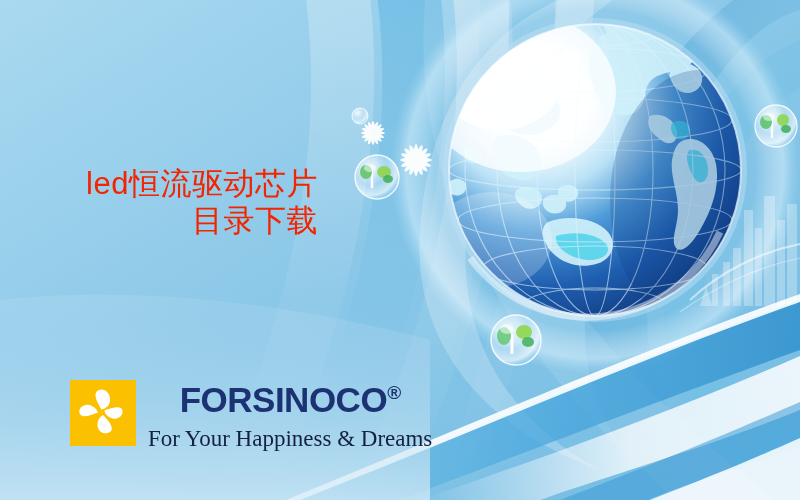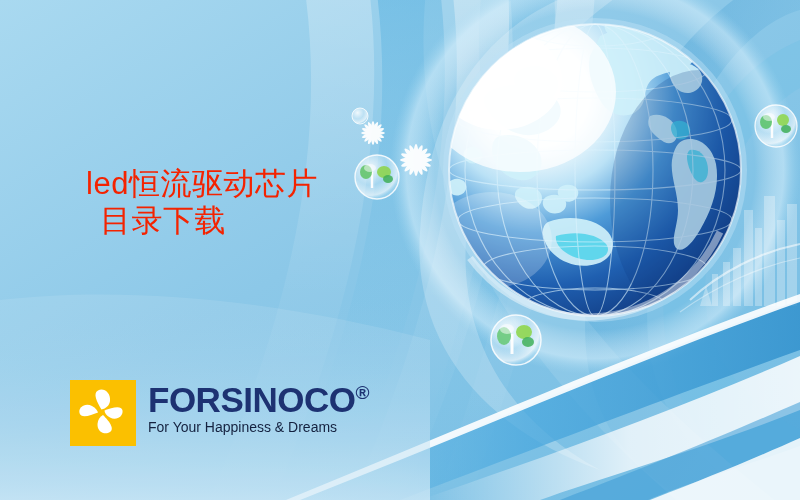--- a/index.html
+++ b/index.html
@@ -12,50 +12,51 @@
     position:relative;width:800px;height:500px;overflow:hidden;
     background:
       radial-gradient(120% 90% at 12% 18%, #A6D7EF 0%, #8FC9E8 45%, #7FC0E4 100%);
   }
   .layer{position:absolute;left:0;top:0;width:800px;height:500px;pointer-events:none;}
 
   
   #title-block{
     position:absolute;left:86px;top:166px;z-index:40;
     line-height:1.18;
+    text-align:right;
   }
   .title-line{
     color:#F42300;
     font-size:31px;
     letter-spacing:.5px;
     white-space:nowrap;
     font-family:"Liberation Serif","DejaVu Serif",serif;
   }
   .title-line .latin{
     font-family:"Liberation Sans","DejaVu Sans",sans-serif;
     font-weight:400;
   }
   #title-line-2{margin-left:14px;}
 
   
-  #logo{position:absolute;left:70px;top:380px;z-index:45;display:flex;align-items:flex-start;}
+  #logo{position:absolute;left:70px;top:380px;z-index:45;display:flex;align-items:flex-start;text-align:center;}
   #logo-mark{
     width:66px;height:66px;background:#FBC000;position:relative;flex:0 0 auto;
   }
   #logo-mark svg{display:block;}
   #logo-text{margin-left:12px;padding-top:2px;}
   #logo-word{
     color:#1D3272;font-weight:bold;font-size:35px;line-height:1;
     letter-spacing:-0.5px;white-space:nowrap;
     font-family:"Liberation Sans","DejaVu Sans",sans-serif;
   }
   #logo-word .reg{font-size:19px;vertical-align:super;line-height:1;}
   #logo-tag{
-    color:#14213F;font-size:14px;line-height:1.1;margin-top:3px;white-space:nowrap;
-    font-family:Liberation Sans, sans-serif;
+    color:#14213F;font-size:23px;line-height:1.1;margin-top:9px;white-space:nowrap;
+    font-family:Liberation Serif, serif;
   }
 </style>
 </head>
 <body>
 
 <div id="stage">
 
   <svg class="layer" viewBox="0 0 800 500" preserveAspectRatio="none" xmlns="http://www.w3.org/2000/svg">
     <defs>
       <linearGradient id="bgG" x1="0" y1="0" x2="1" y2="1">

